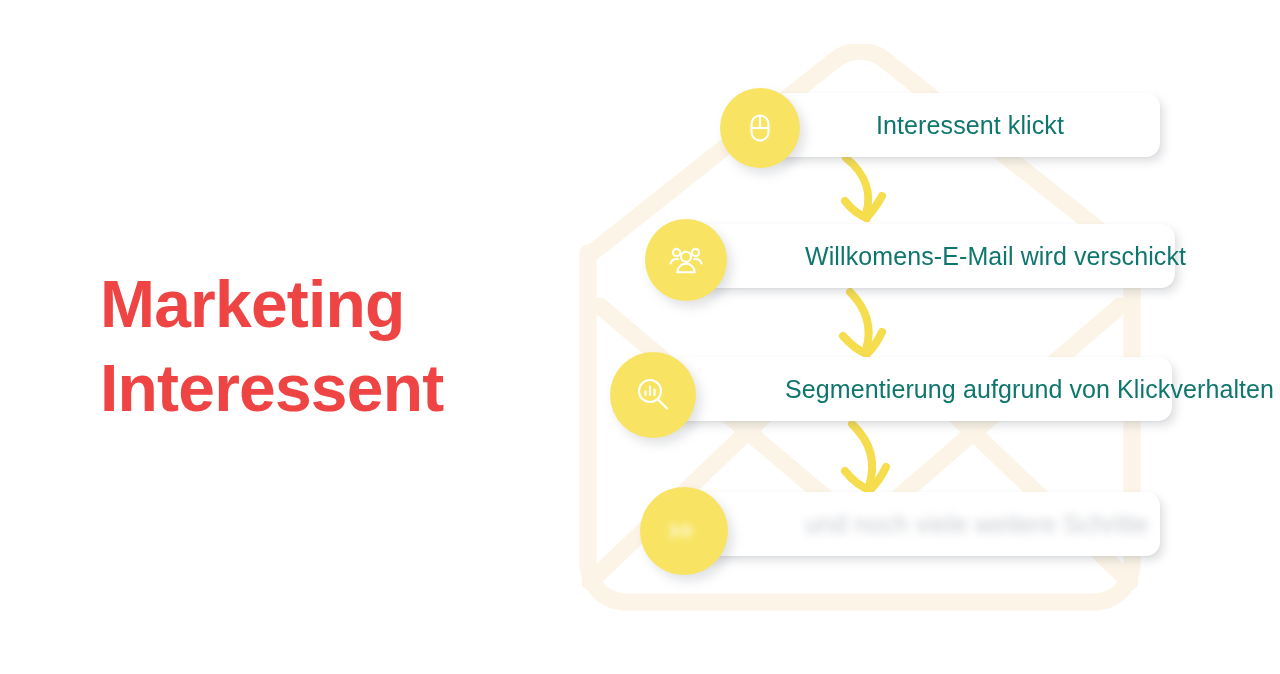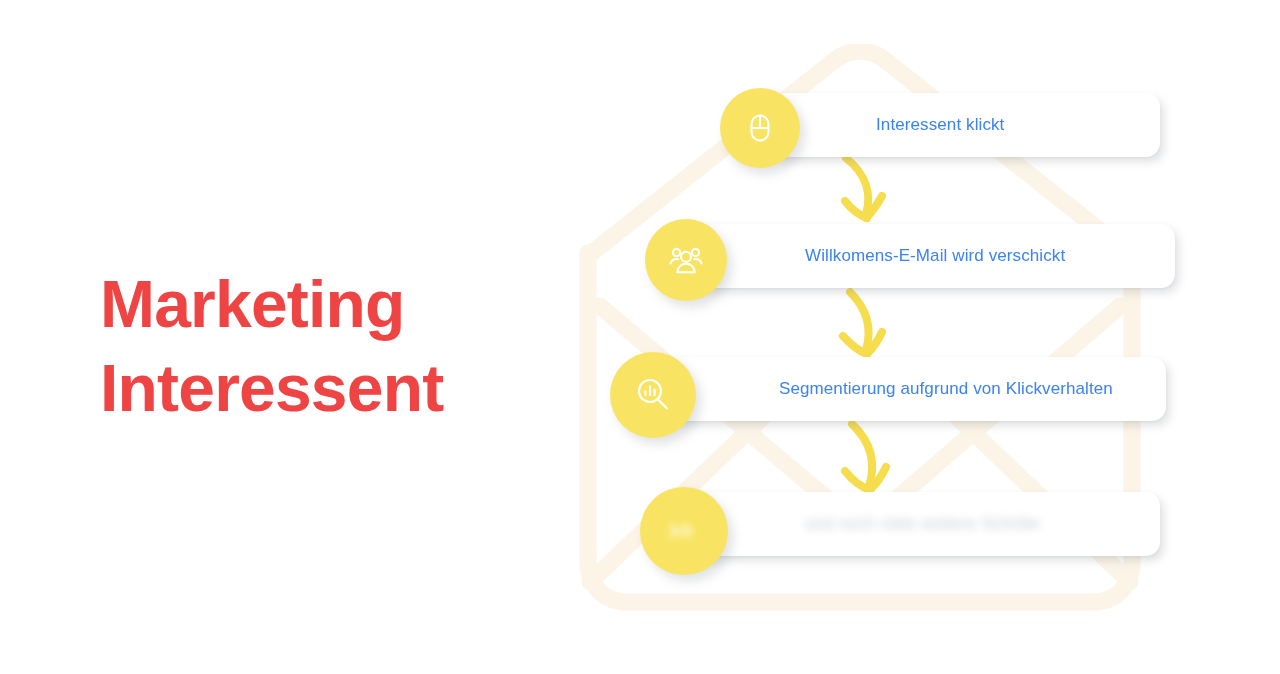--- a/index.html
+++ b/index.html
@@ -73,22 +73,22 @@
     height: 64px;
     background: #ffffff;
     border-radius: 14px;
     box-shadow: 4px 5px 9px rgba(120,124,134,0.22),
                 0 1px 2px rgba(120,124,134,0.10);
     display: flex;
     align-items: center;
   }
 
   .card-label {
-    color: #3b82f6;
-    font-size: 17px;
+    color: #0f766e;
+    font-size: 25px;
     font-weight: 400;
     letter-spacing: 0.1px;
     white-space: nowrap;
     font-family: "Liberation Sans", sans-serif;
   }
 
   .badge {
     position: absolute;
     border-radius: 50%;
     background: #f8e462;
@@ -104,21 +104,21 @@
   .row-0 .card  { left: 50px;  top: 5px;  width: 390px; }
   .row-0 .card-label { margin-left: 106px; }
   .row-0 .badge { left: 0px;   top: 0px;  width: 80px; height: 80px; }
 
   .row-1 { left: 85px; top: 175px; }
   .row-1 .card  { left: 50px;  top: 5px;  width: 480px; }
   .row-1 .card-label { margin-left: 110px; }
   .row-1 .badge { left: 0px;   top: 0px;  width: 82px; height: 82px; }
 
   .row-2 { left: 50px; top: 308px; }
-  .row-2 .card  { left: 56px;  top: 5px;  width: 500px; text-align: center; }
+  .row-2 .card  { left: 62px;  top: 5px;  width: 500px; text-align: center; }
   .row-2 .card-label { margin-left: 113px; }
   .row-2 .badge { left: 0px;   top: 0px;  width: 86px; height: 86px; }
 
   .row-3 { left: 80px; top: 443px; }
   .row-3 .card  { left: 50px;  top: 5px;  width: 470px; }
   .row-3 .card-label { margin-left: 115px; }
   .row-3 .badge { left: 0px;   top: 0px;  width: 88px; height: 88px; }
 
   
   .row-3 .card-label { filter: blur(4.2px); color: #c9ccd2; }

